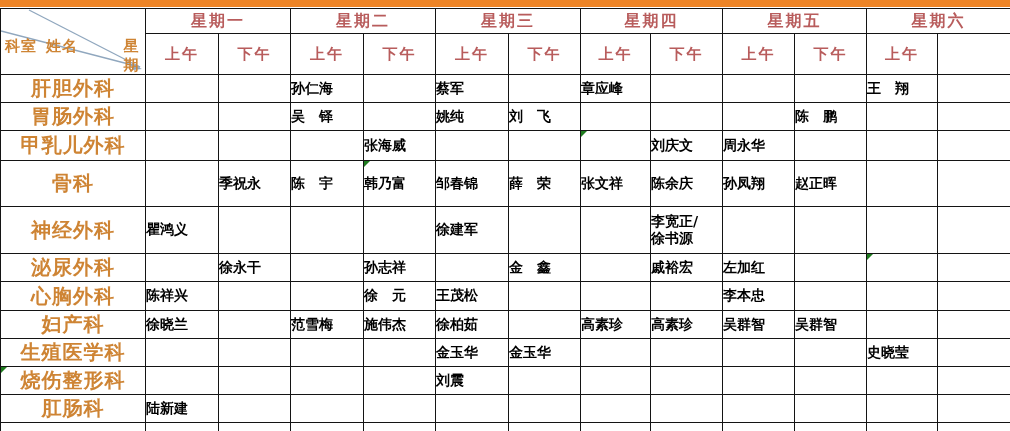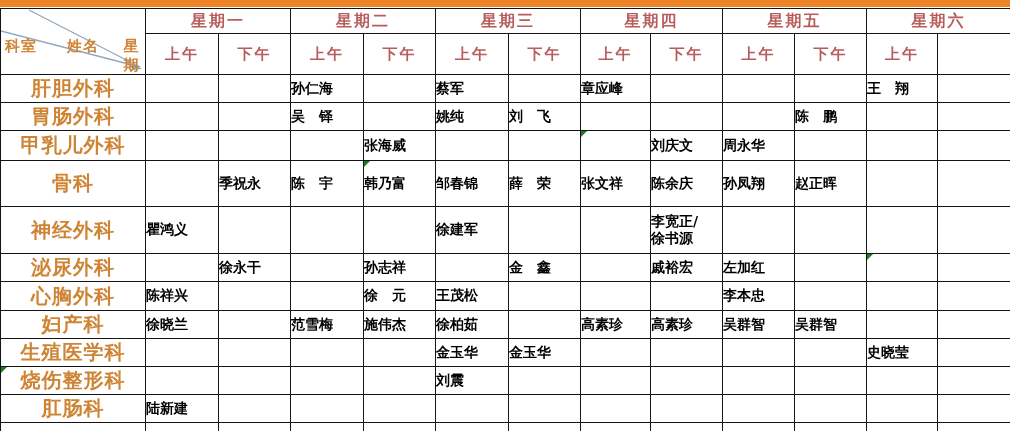--- a/index.html
+++ b/index.html
@@ -55,21 +55,21 @@
   }
   th.corner{vertical-align:top;}
   .corner-inner{position:relative;width:100%;height:100%;}
   .corner-inner svg{position:absolute;left:0;top:0;}
   .corner-label{
     position:absolute;top:28px;
     color:var(--dept-text,#CE8434);
     font-size:15px;font-weight:bold;
     letter-spacing:1px;
   }
-  .cl-0{left:4px;} .cl-1{left:66px;} .cl-2{left:117px;}
+  .cl-0{left:4px;} .cl-1{left:45px;} .cl-2{left:117px;}
   .marker{
     position:absolute;left:0;top:0;
     width:0;height:0;
     border-top:6px solid var(--marker,#1E7B1E);
     border-right:6px solid transparent;
   }
 </style>
 </head>
 <body>
 

